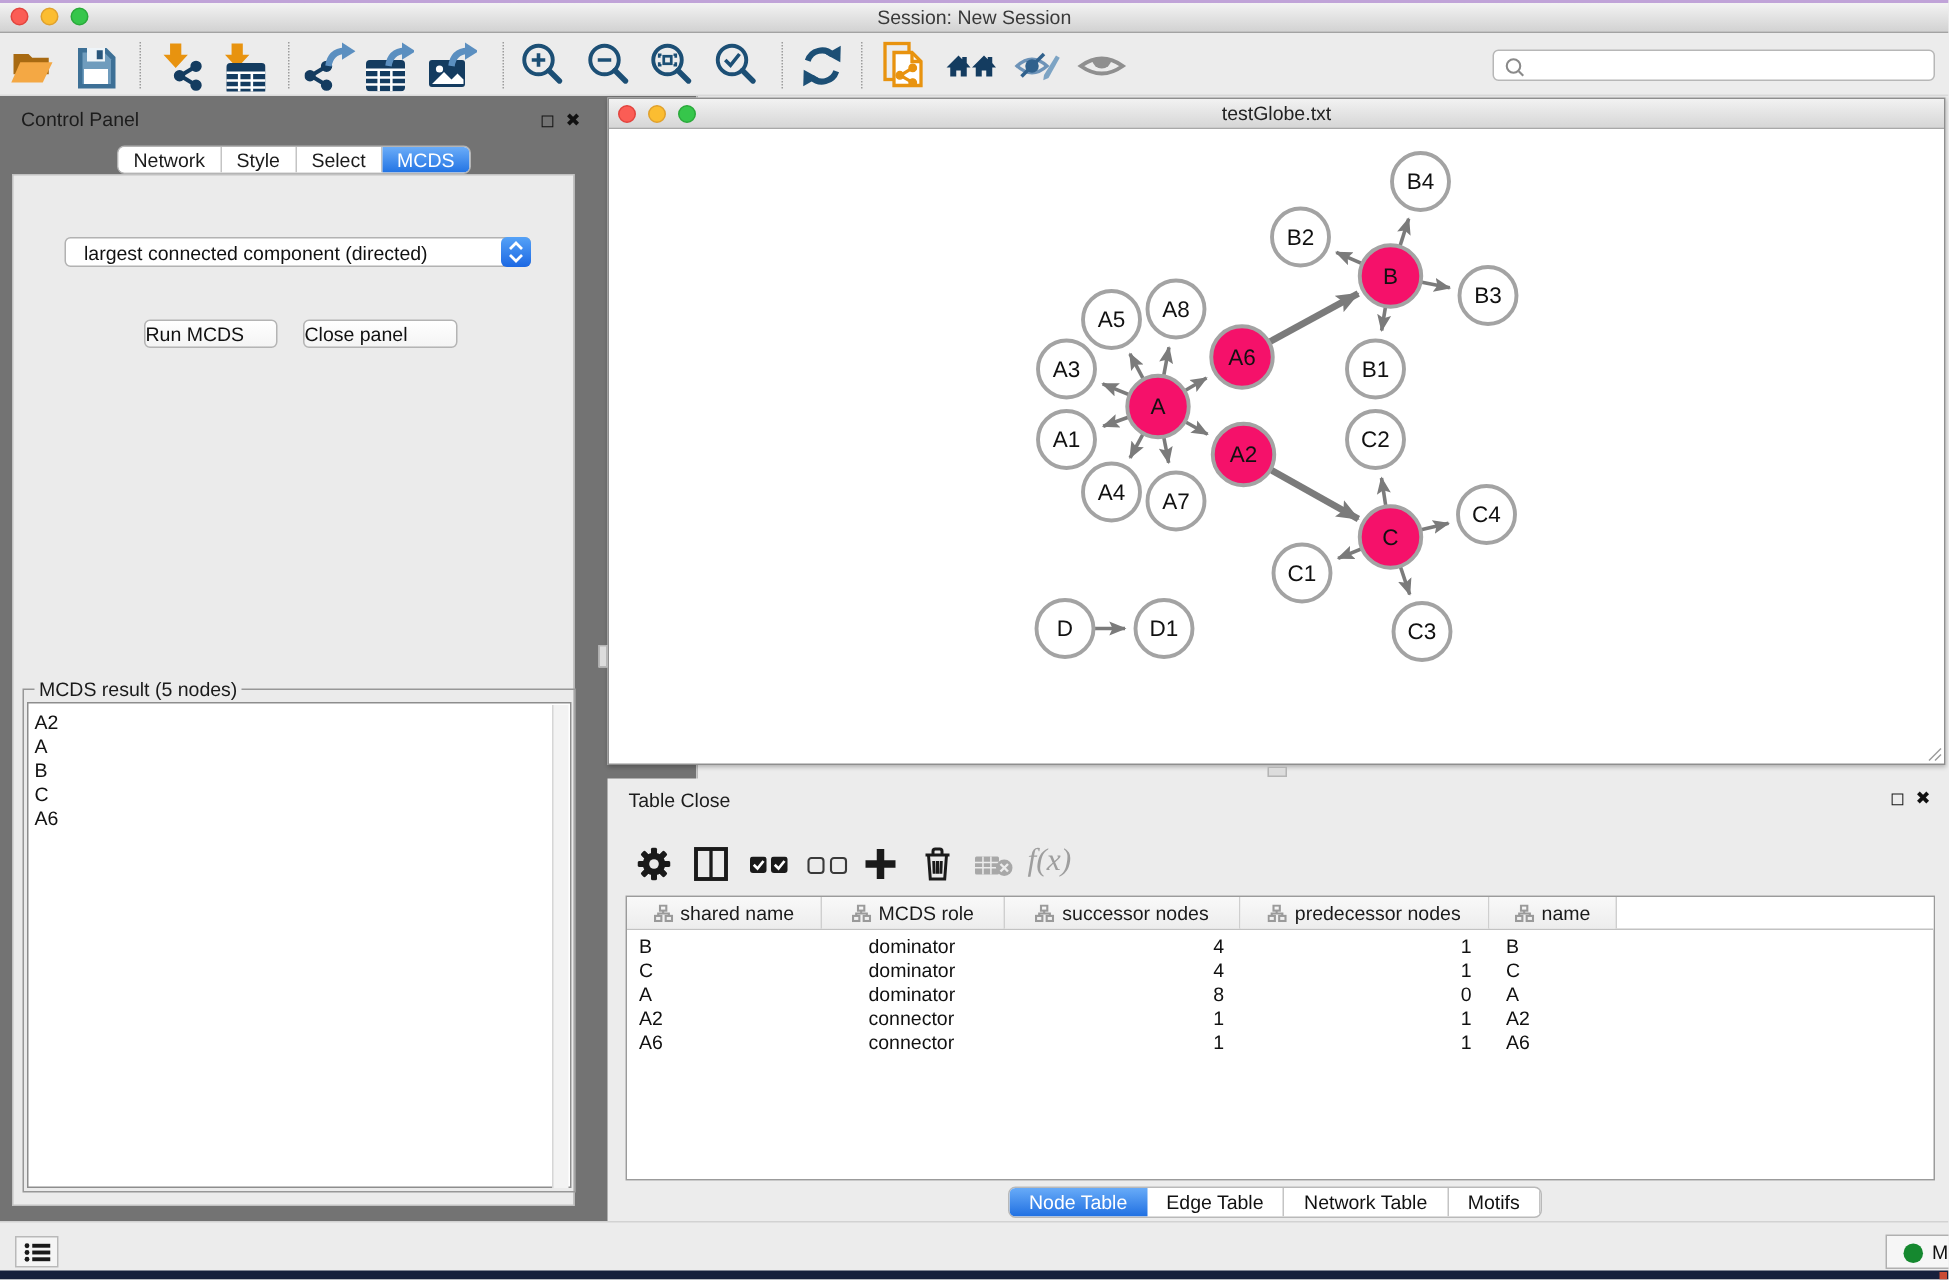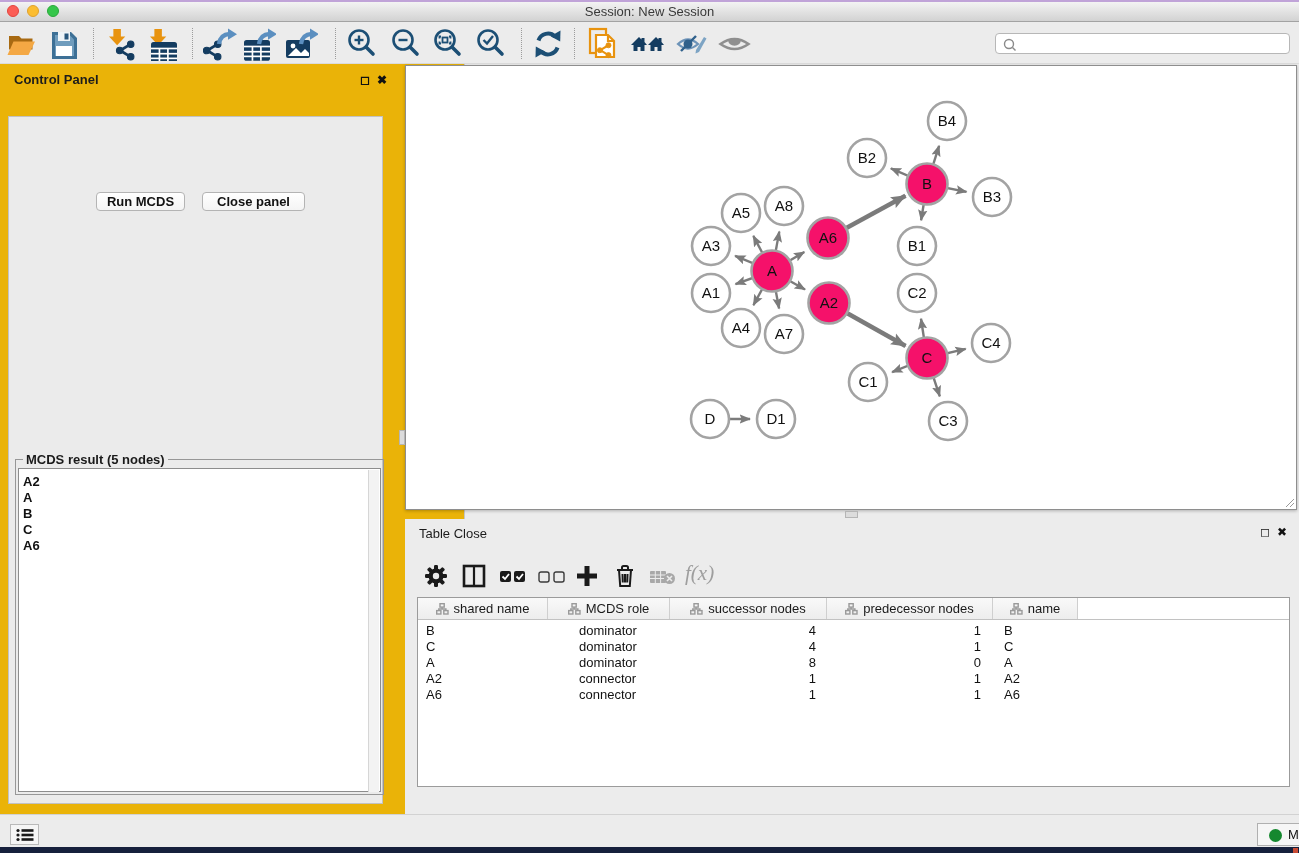--- a/index.html
+++ b/index.html
@@ -12,33 +12,33 @@
 #titlebar .tl { top:3px; }
 #titlebar .t1 { left:7px;  background:#fb5d55; border:1px solid #e2443e; }
 #titlebar .t2 { left:27px; background:#fbbd31; border:1px solid #e0a12d; }
 #titlebar .t3 { left:47px; background:#36c64b; border:1px solid #2aa93b; }
 #titletext { width:100%; text-align:center; line-height:20px; color:#393939; }
 #toolbar { left:0; top:23px; width:1299px; height:41px; background:#ececec; border-bottom:1px solid #dcdcdc; }
 .tsep { position:absolute; top:5px; height:31px; width:1px; border-left:1px dotted #9c9c9c; }
 .ticon { position:absolute; top:4px; }
 #searchbox { position:absolute; left:995px; top:10px; width:295px; height:21px; background:#fff; border:1px solid #b7b7b7; border-radius:4px; }
 
-#cpanel { left:0; top:64px; width:465px; height:750px; background:#eab308; border-right:1px solid #c6c6c6;font-weight:bold; }
+#cpanel { left:0; top:64px; width:465px; height:750px; background:#737373; border-right:1px solid #c6c6c6; }
 #cpanel-head { position:absolute; left:0; top:0; width:100%; height:30px; }
 #cpanel-head .title { position:absolute; left:14px; top:8px; color:#1c1c1c; }
 .winbtn { position:absolute; top:9px; font-size:12px; color:#111; }
 #cp-inner { position:absolute; left:8px; top:52px; width:375px; height:688px; border:1px solid #c2c2c2; background:#ebebeb; }
 #cp-tabs { position:absolute; left:78px; top:33px; height:19px; display:flex; z-index:5; border:1px solid #b4b4b4; border-radius:5px; background:#fff; overflow:hidden; }
 #cp-tabs .tab { padding:0 10px; line-height:18px; color:#1a1a1a; border-right:1px solid #c4c4c4; background:#fff; }
 #cp-tabs .tab.sel { background:linear-gradient(#6aacf8,#2374e4); color:#fff; border-right:none; }
 #opt-label { position:absolute; left:0; top:73px; width:100%; text-align:center; color:#1a1a1a; }
 #dropdown { position:absolute; left:43px; top:94px; width:311px; height:20px; background:#fff; border:1px solid #b2b2b2; border-radius:4px; }
 #dropdown .txt { position:absolute; left:12px; top:2px; color:#111; }
 #dropdown .spin { position:absolute; right:-1px; top:-1px; width:20px; height:20px; border-radius:4px; background:linear-gradient(#55a2f7,#1c68e3); }
-.btn { position:absolute; height:19px; background:linear-gradient(#ffffff,#f4f4f4); border:1px solid #b4b4b4; border-radius:4px; text-align:center; color:#111; line-height:17px; }
+.btn { position:absolute; height:19px; background:linear-gradient(#ffffff,#f4f4f4); border:1px solid #b4b4b4; border-radius:4px; color:#111; line-height:17px;margin-top:21px; }
 #groupbox { position:absolute; left:15px; top:395px; width:369px; height:336px; border:1px solid #979797; }
 #groupbox .gb-label { position:absolute; left:7px; top:-8px; background:#ebebeb; padding:0 3px; color:#1a1a1a; }
 #gb-list { position:absolute; left:2px; top:8px; width:363px; height:324px; background:#fff; border:1px solid #8d8d8d; }
 #gb-list .item { padding-left:4px; height:16px; line-height:16px; color:#111; }
 #gb-items { padding-top:5px; }
 #gb-scroll { position:absolute; right:1px; top:1px; width:11px; height:322px; background:#f3f3f3; border-left:1px solid #d6d6d6; }
 
 #netwin { left:405px; top:65px; width:892px; height:445px; background:#fff; border:1px solid #8e8e8e; box-shadow:0 1px 3px rgba(0,0,0,0.25); }
 #netwin-bar { position:absolute; left:0; top:0; width:100%; height:20px; background:linear-gradient(#f2f2f2,#d6d6d6); border-bottom:1px solid #a8a8a8; }
 #netwin-bar .t1 { left:6px;  background:#fb5d55; border:1px solid #e2443e; }
@@ -235,37 +235,56 @@
       </svg>
     </div>
 </div>
 <div id="cpanel" class="abs">
   <div id="cpanel-head">
       <span class="title">Control Panel</span>
     <span class="winbtn" style="left:360px">◻</span>
       <span class="winbtn" style="left:377px">✖</span>
   </div>
   <div id="cp-inner"></div>
+  <div id="cp-tabs">
+    <div class="tab">Network</div>
+      <div class="tab">Style</div>
+      <div class="tab">Select</div>
+      <div class="tab sel">MCDS</div>
+  </div>
+  <div id="dropdown">
+      <span class="txt">largest connected component (directed)</span>
+    <span class="spin"><svg width="20" height="20" viewBox="0 0 20 20">
+          <path d="M6 8 L10 4 L14 8" fill="none" stroke="#fff" stroke-width="1.8"></path>
+          <path d="M6 12 L10 16 L14 12" fill="none" stroke="#fff" stroke-width="1.8"></path>
+        </svg></span>
+  </div>
   <div class="btn" style="left:96px; top:128px; width:89px;">Run MCDS</div>
   <div class="btn" style="left:202px; top:128px; width:103px;">Close panel</div>
   <div id="groupbox">
     <span class="gb-label">MCDS result (5 nodes)</span>
     <div id="gb-list">
         <div id="gb-items">
       <div class="item">A2</div>
           <div class="item">A</div>
           <div class="item">B</div>
           <div class="item">C</div>
           <div class="item">A6</div>
         </div>
       <div id="gb-scroll"></div>
     </div>
   </div>
 </div>
 <div id="netwin" class="abs">
+  <div id="netwin-bar">
+    <div class="tl t1"></div>
+      <div class="tl t2"></div>
+      <div class="tl t3"></div>
+    <div id="netwin-title">testGlobe.txt</div>
+  </div>
   <svg id="graph" width="890" height="423" viewBox="0 0 890 423">
     <defs>
       <marker id="a" markerUnits="userSpaceOnUse" markerWidth="12" markerHeight="10" refX="10.5" refY="5" orient="auto">
           <path d="M0,0.3 L11.5,5 L0,9.7 L2.2,5 z" fill="#7b7b7b"></path>
         </marker>
       <marker id="ab" markerUnits="userSpaceOnUse" markerWidth="16" markerHeight="13" refX="14.5" refY="6.5" orient="auto">
           <path d="M0,0.3 L15.5,6.5 L0,12.7 L3,6.5 z" fill="#7b7b7b"></path>
         </marker>
     </defs>
     <g stroke="#7b7b7b">
@@ -482,20 +501,26 @@
         <span style="left:586px">A2</span>
       </div>
     <div class="trow" style="left:0;top:89px;width:873px">
         <span style="left:8px">A6</span>
         <span style="left:161px">connector</span>
         <span style="left:380px;width:18px;text-align:right">1</span>
         <span style="left:545px;width:18px;text-align:right">1</span>
         <span style="left:586px">A6</span>
       </div>
   </div>
+  <div id="btabs">
+    <div class="tab sel">Node Table</div>
+      <div class="tab">Edge Table</div>
+      <div class="tab">Network Table</div>
+      <div class="tab">Motifs</div>
+  </div>
 </div>
 <div id="statusbar" class="abs">
   <div id="hamb">
       <svg style="position:absolute;left:5px;top:3px" width="18" height="14" viewBox="0 0 18 14">
         <g fill="#1a1a1a">
           <circle cx="2" cy="2.5" r="1.6"></circle>
           <rect x="5.5" y="1.2" width="12" height="2.6"></rect>
           <circle cx="2" cy="7" r="1.6"></circle>
           <rect x="5.5" y="5.7" width="12" height="2.6"></rect>
           <circle cx="2" cy="11.5" r="1.6"></circle>

